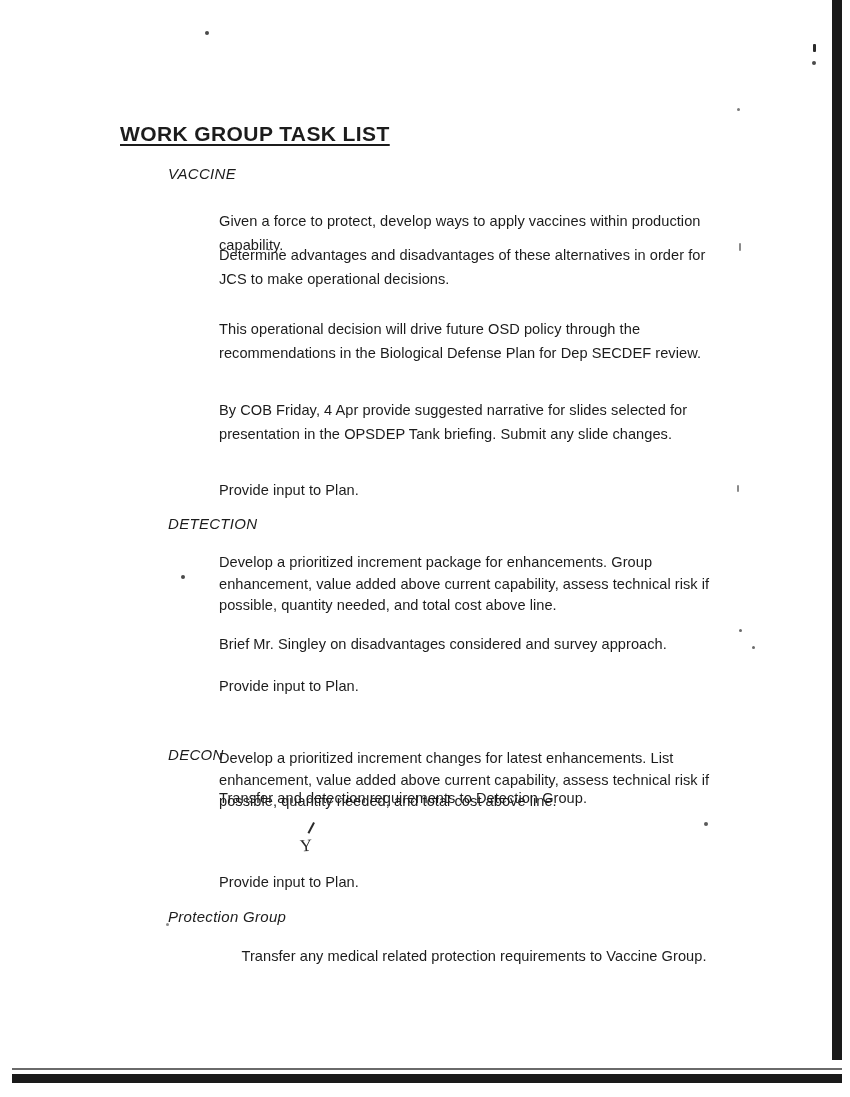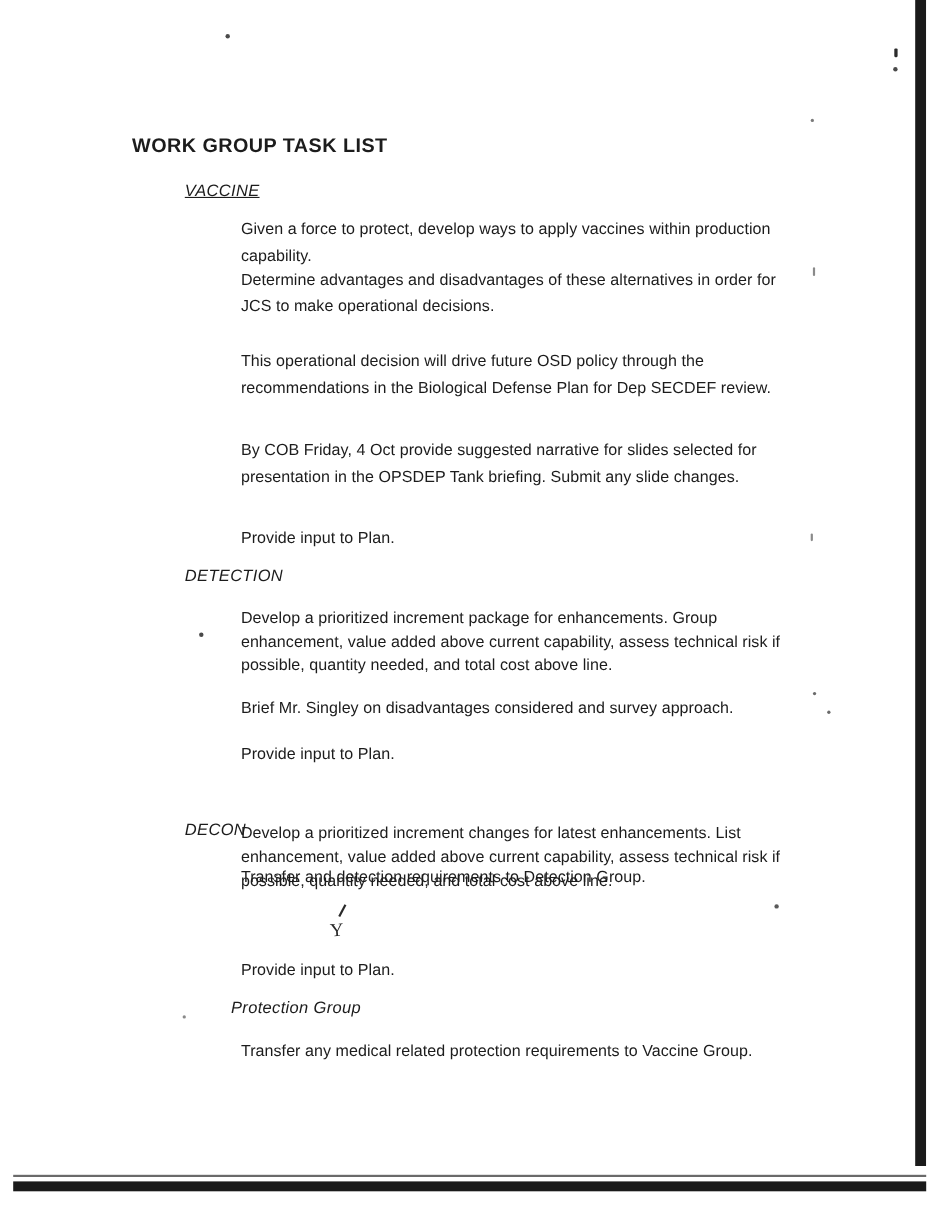--- a/index.html
+++ b/index.html
@@ -70,24 +70,25 @@
   .content {
     position: absolute;
     left: 0;
     top: 0;
     width: 850px;
   }
   .doc-title {
     position: absolute;
     left: 120px;
     top: 122px;
-    font-size: 18px;
+    font-size: 21px;
     font-weight: bold;
     letter-spacing: 0.4px;
     color: #1c1c1c;
+    text-decoration: underline;
     text-underline-offset: 3px;
   }
   .section-head {
     position: absolute;
     left: 168px;
     font-style: italic;
     font-size: 15px;
     color: #1c1c1c;
     letter-spacing: 0.3px;
   }
@@ -138,36 +139,36 @@
   <span class="speck sp7"></span>
   <span class="speck sp8"></span>
   <span class="speck sp9"></span>
   <span class="speck sp10"></span>
   <span class="speck sp11"></span>
 
   <div class="content">
 
     <div class="doc-title">WORK GROUP TASK LIST</div>
 
-    <div class="section-head" style="top:165px;text-decoration:underline;">VACCINE</div>
-    <div class="para" style="top:198px;">Given a force to protect, develop ways to apply vaccines within production capability.</div>
+    <div class="section-head" style="top:165px;">VACCINE</div>
+    <div class="para" style="top:210px;">Given a force to protect, develop ways to apply vaccines within production capability.</div>
     <div class="para" style="top:244px;">Determine advantages and disadvantages of these alternatives in order for JCS to make operational decisions.</div>
     <div class="para" style="top:318px;">This operational decision will drive future OSD policy through the recommendations in the Biological Defense Plan for Dep SECDEF review.</div>
-    <div class="para" style="top:399px;">By COB Friday, 4 Oct provide suggested narrative for slides selected for presentation in the OPSDEP Tank briefing.  Submit any slide changes.</div>
+    <div class="para" style="top:399px;">By COB Friday, 4 Apr provide suggested narrative for slides selected for presentation in the OPSDEP Tank briefing.  Submit any slide changes.</div>
     <div class="para" style="top:479px;">Provide input to Plan.</div>
 
     <div class="section-head" style="top:515px;">DETECTION</div>
     <div class="para" style="top:552px; line-height:21.5px;">Develop a prioritized increment package for enhancements. Group enhancement, value added above current capability, assess technical risk if possible, quantity needed, and total cost above line.</div>
     <div class="para" style="top:633px;">Brief Mr. Singley on disadvantages considered and survey approach.</div>
     <div class="para" style="top:675px;">Provide input to Plan.</div>
 
     <div class="section-head" style="top:746px;">DECON</div>
     <div class="para" style="top:748px; line-height:21.5px;">Develop a prioritized increment changes for latest enhancements. List enhancement, value added above current capability, assess technical risk if possible, quantity needed, and total cost above line.</div>
     <div class="para" style="top:787px;">Transfer and detection requirements to Detection Group.</div>
     <div class="para" style="top:871px;">Provide input to Plan.</div>
 
-    <div class="section-head" style="top:908px;margin-left:42px;">Protection Group</div>
-    <div class="para" style="top:945px;">Transfer any medical related protection requirements to Vaccine Group.</div>
+    <div class="section-head" style="top:908px;">Protection Group</div>
+    <div class="para" style="top:945px;text-align:center;">Transfer any medical related protection requirements to Vaccine Group.</div>
 
     <div class="strike-slash"></div>
     <div class="mark-y">Y</div>
   </div>
 </div>
 
 </body></html>

